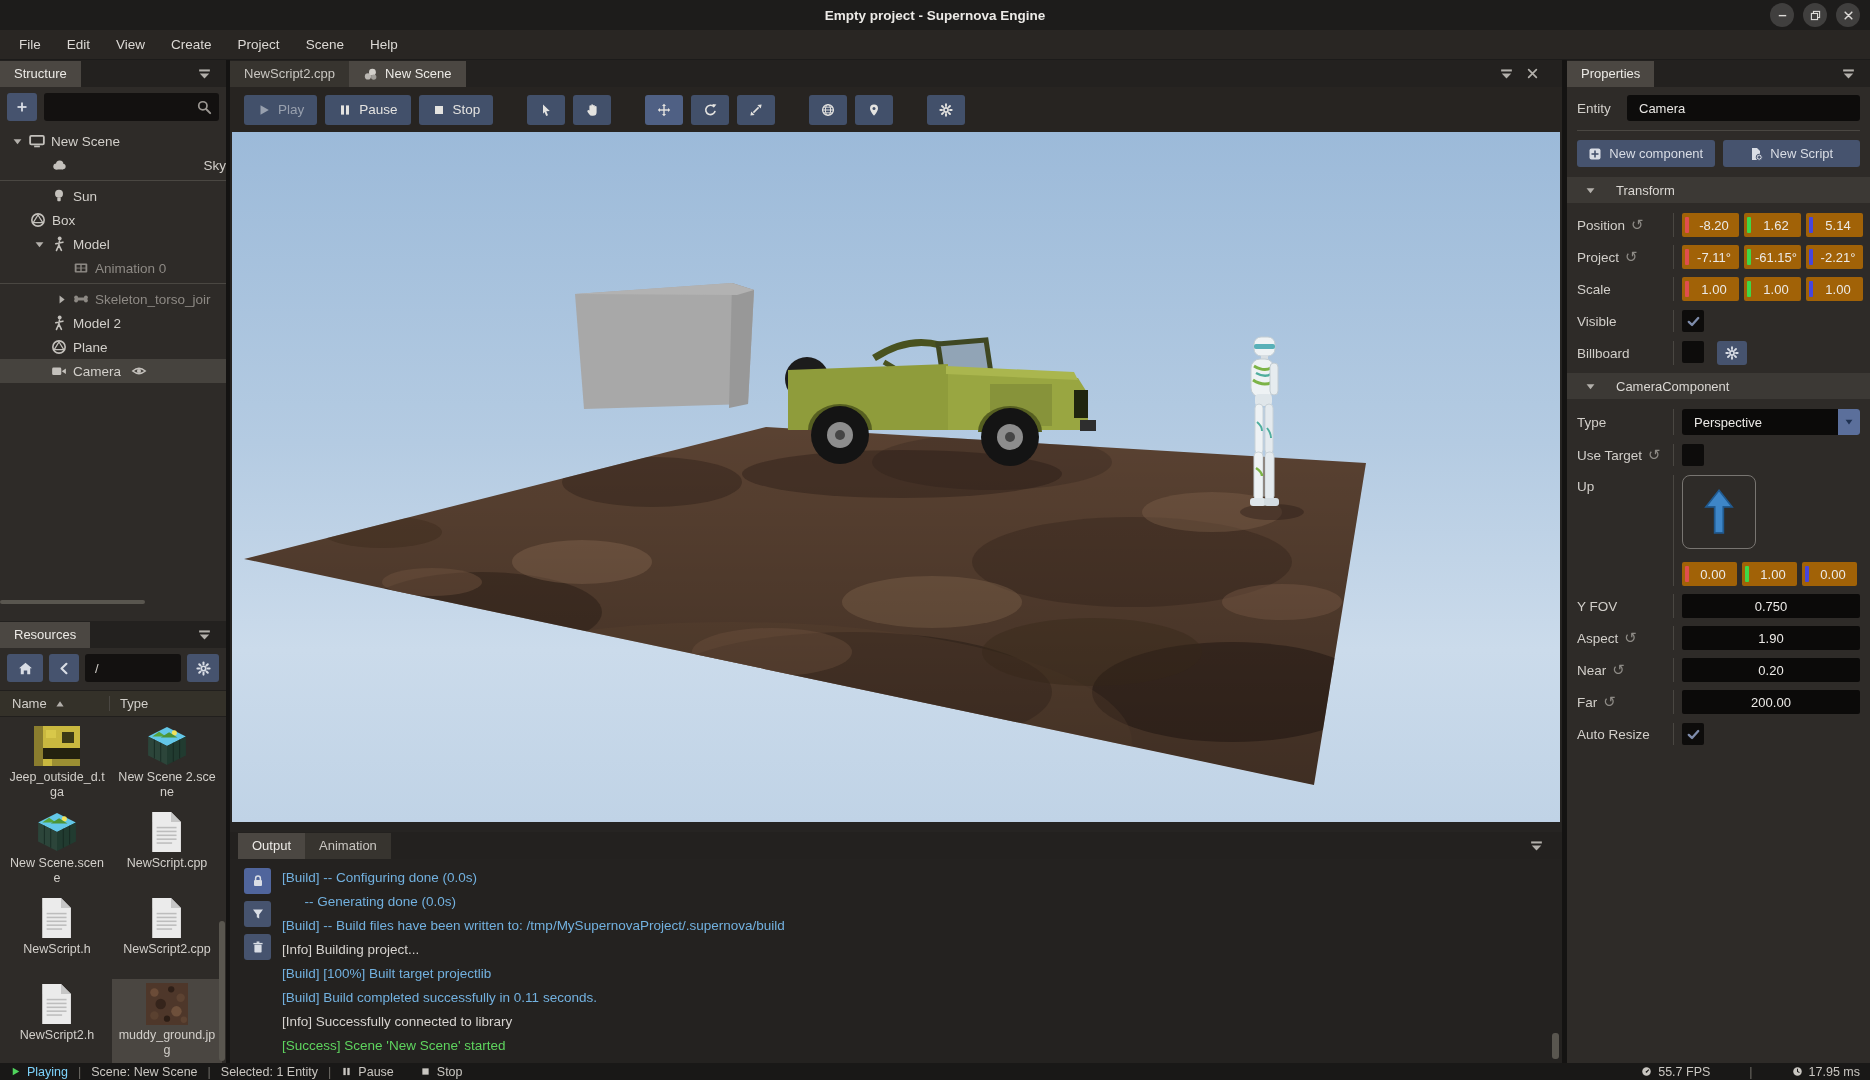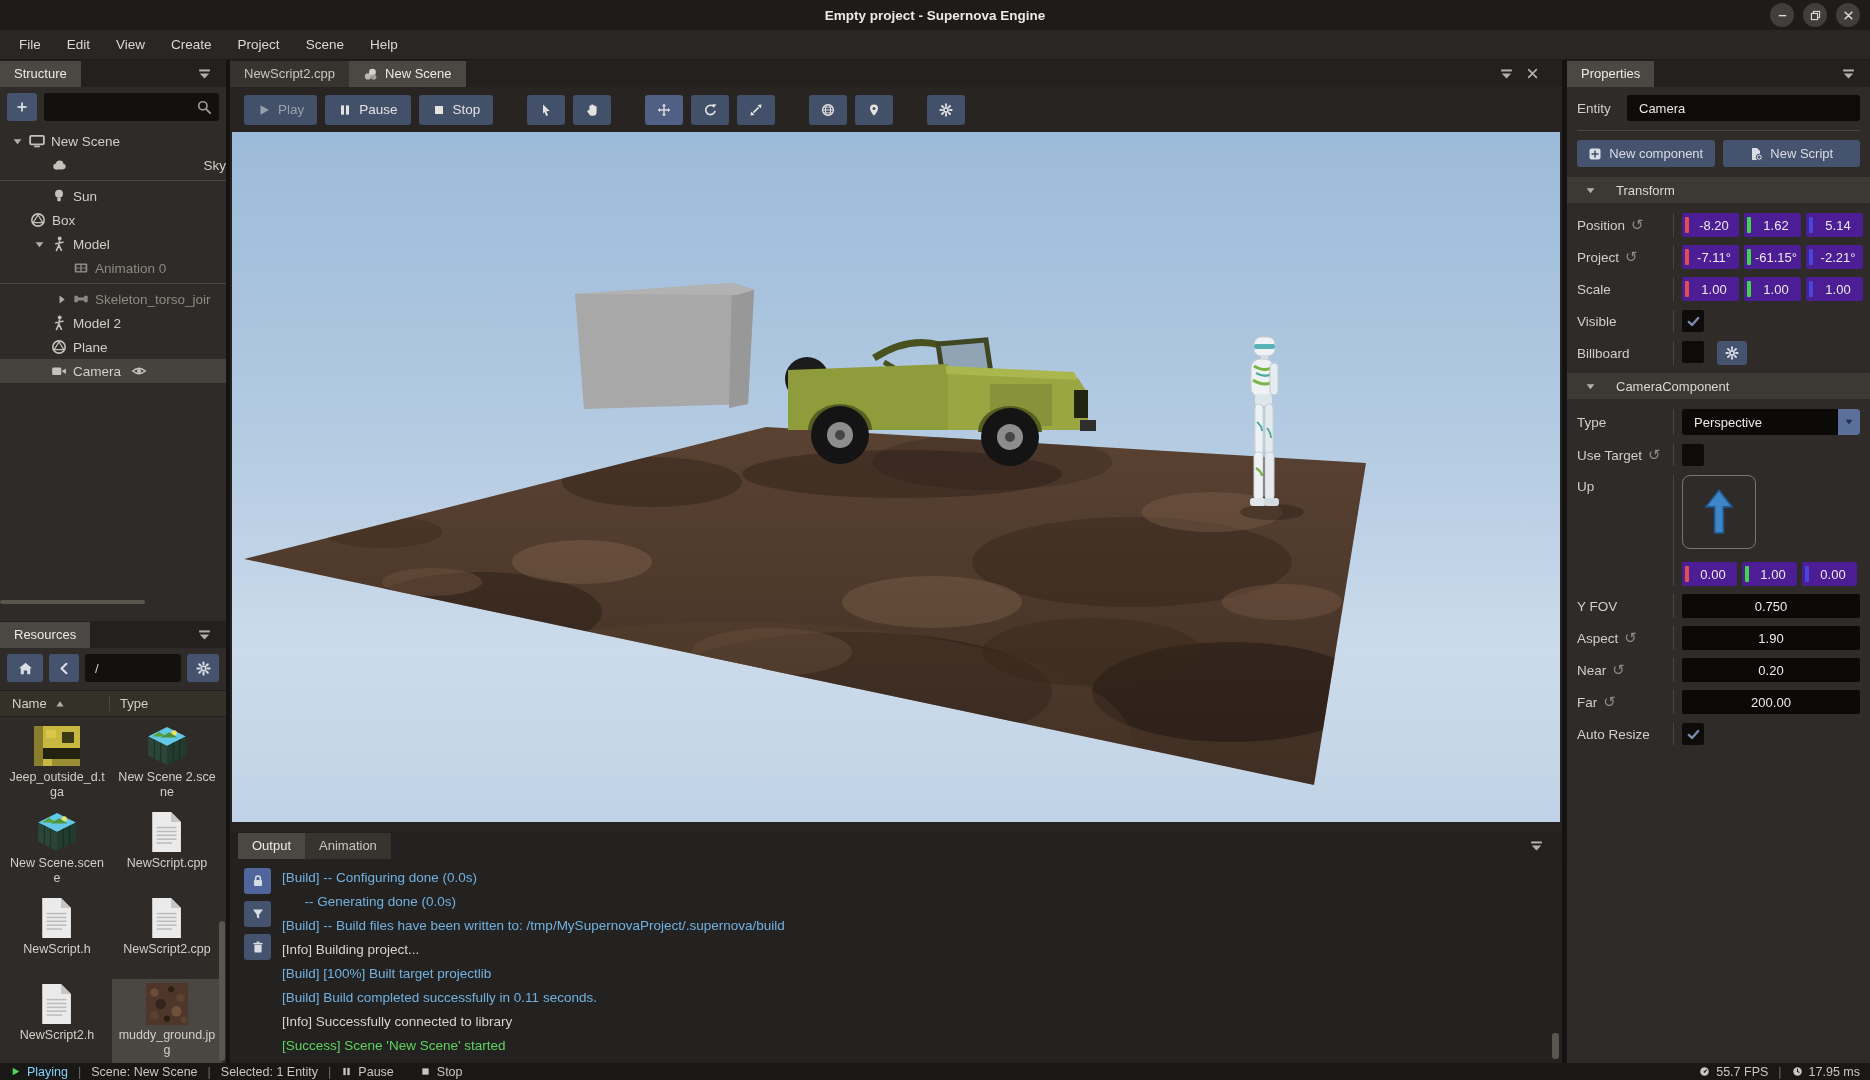--- a/index.html
+++ b/index.html
@@ -113,21 +113,21 @@
   #comp-buttons{display:flex;gap:8px;margin-bottom:10px;}
   #comp-buttons .blue-btn{height:27px;flex:1;gap:7px;font-size:13px;}
   #comp-buttons .ic{width:14px;height:14px;}
   .sec-header{height:26px;background:#3c3935;display:flex;align-items:center;gap:20px;
               padding-left:18px;margin:0 -10px 10px -10px;color:#dad7d3;}
   .sec-header .ic{width:11px;height:11px;color:#b3b0ab;}
   .prow{display:flex;align-items:center;margin-bottom:8px;min-height:24px;}
   .plabel{width:96px;flex:none;color:#d2cfca;display:flex;align-items:center;gap:6px;font-size:13.5px;}
   .undo{color:#8d8a85;font-size:15px;line-height:14px;}
   .pfields{flex:1;display:flex;gap:5px;border-left:1px solid #4a4742;padding-left:8px;}
-  .vfield{width:57px;height:24px;background:#4c1d95;border-radius:2px;display:flex;align-items:center;overflow:hidden;}
+  .vfield{width:57px;height:24px;background:#a16207;border-radius:2px;display:flex;align-items:center;overflow:hidden;}
   .vfield .bar{width:4px;height:16px;margin:0 0 0 3px;border-radius:1px;flex:none;}
   .bar.r{background:#e04e4e;} .bar.g{background:#3fd747;} .bar.b{background:#4646dd;}
   .vfield .vval{flex:1;text-align:center;color:#eceae7;font-size:13px;}
   .checkbox{width:22px;height:22px;background:#0d0c0b;border-radius:2px;display:flex;align-items:center;justify-content:center;}
   .checkbox .ic{width:15px;height:15px;}
   .mini-gear{width:30px;height:24px;margin-left:8px;}
   .mini-gear .ic{width:14px;height:14px;}
   .dropdown{flex:1;height:26px;background:#0b0a09;border-radius:3px;display:flex;align-items:center;overflow:hidden;}
   .dropdown .dval{flex:1;padding-left:12px;color:#eceae7;}
   .dropdown .darrow{width:22px;height:26px;background:#5b6f9b;display:flex;align-items:center;justify-content:center;}
@@ -138,21 +138,21 @@
   .wfield{flex:1;height:24px;background:#0b0a09;border-radius:2px;display:flex;align-items:center;
           justify-content:center;color:#eceae7;}
 
   
   #statusbar{position:absolute;left:0;top:1063px;width:1870px;height:17px;background:#191817;
              display:flex;align-items:center;font-size:12.5px;color:#c9c6c1;padding:0 10px;box-sizing:border-box;}
   #statusbar .seg{display:flex;align-items:center;gap:6px;}
   #statusbar .sep{margin:0 10px;color:#6e6b66;}
   #status-playing{color:#7dd3fc;}
   #statusbar .s-ic{width:11px;height:11px;}
-  #status-right{margin-left:auto;display:flex;align-items:flex-end;}
+  #status-right{margin-left:auto;display:flex;align-items:flex-end;gap:29px;}
 </style>
 </head>
 <body>
 
 <div id="titlebar">
   <span class="wtitle">Empty project - Supernova Engine</span>
   <div id="winbtns">
     <div class="wbtn">
         <span class="ic">
           <svg viewBox="0 0 14 14">

